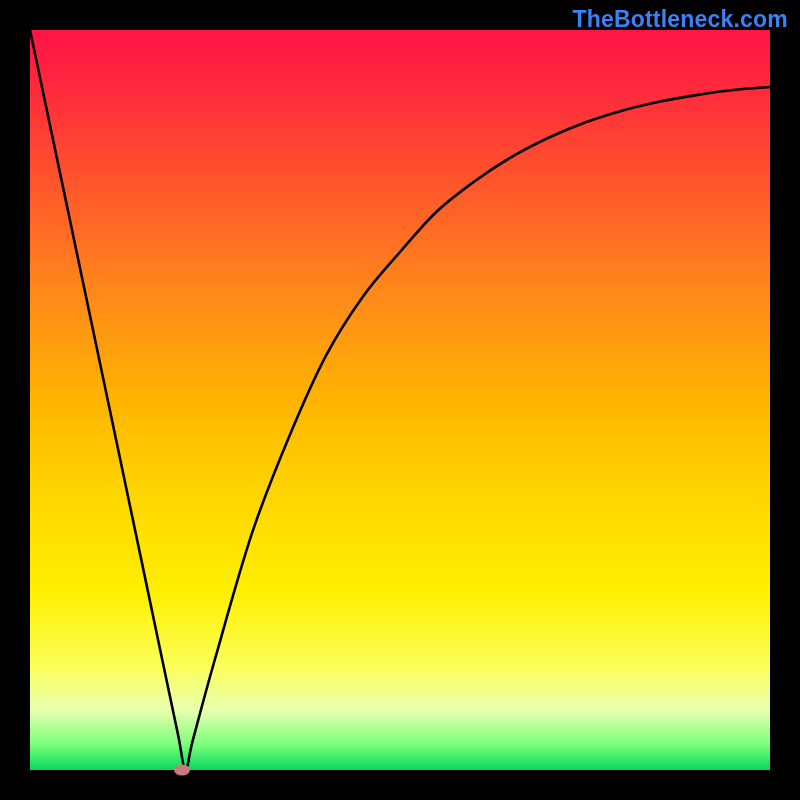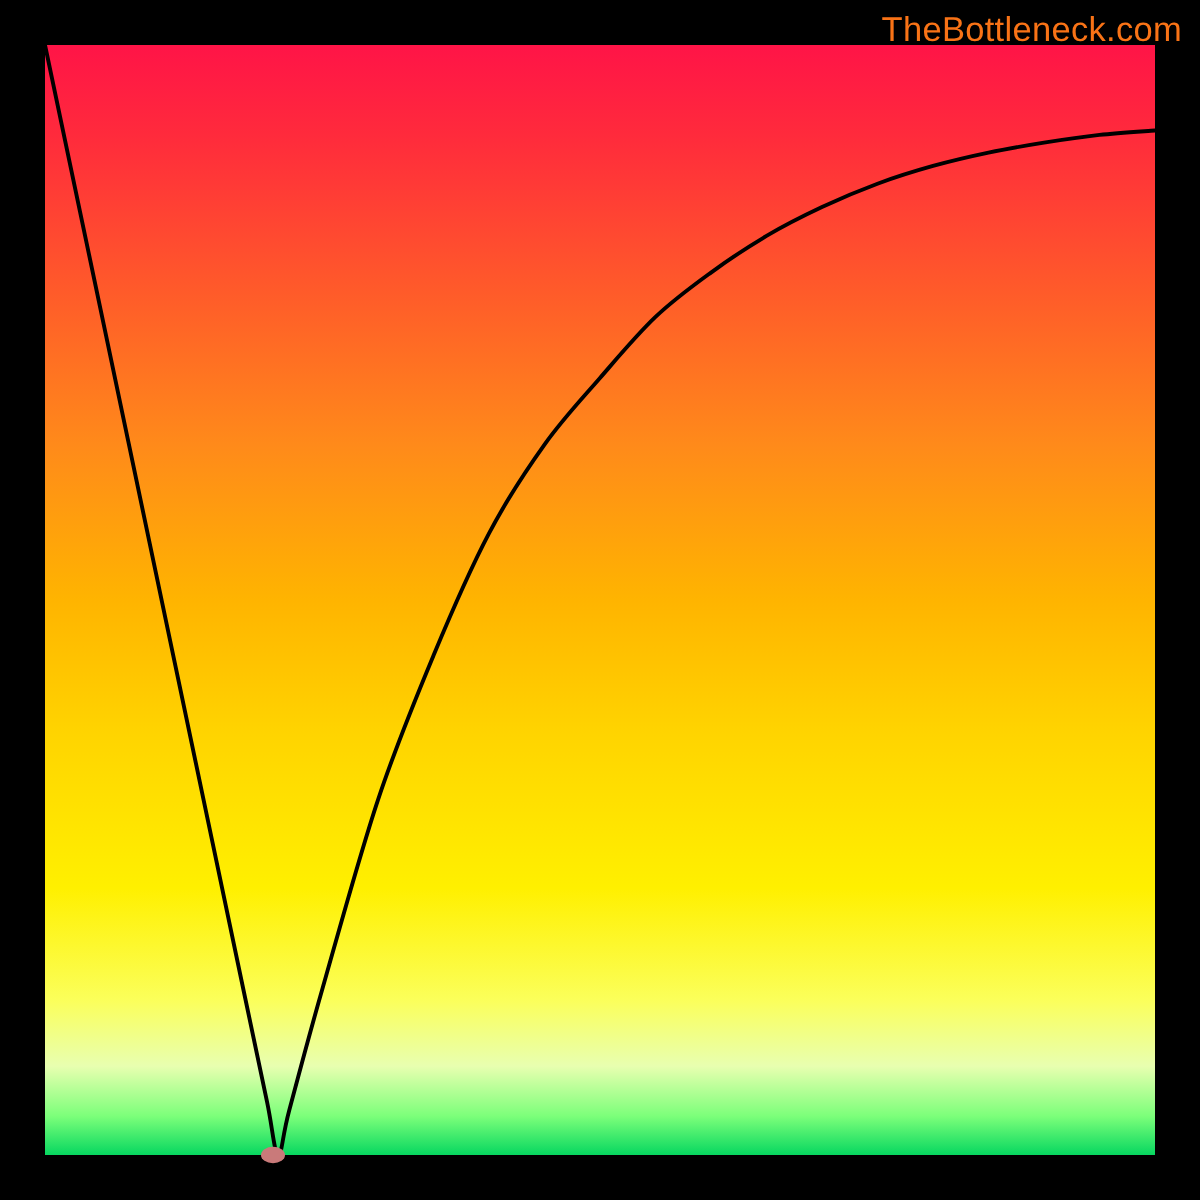--- a/index.html
+++ b/index.html
@@ -34,23 +34,23 @@
       #e8ffb0 92%,
       #7cff7a 96.5%,
       #07d760 100%);
   }
   .watermark {
     position: absolute;
     top: 6px;
     right: 12px;
     font-family: Arial, Helvetica, sans-serif;
     font-size: 23px;
-    font-weight: 400;
+    font-weight: 700;
     letter-spacing: 0.2px;
-    color: #f97316;
+    color: #3b82f6;
     user-select: none;
   }
   svg.curve {
     position: absolute;
     left: 0;
     top: 0;
     width: 740px;
     height: 740px;
   }
   .marker {

